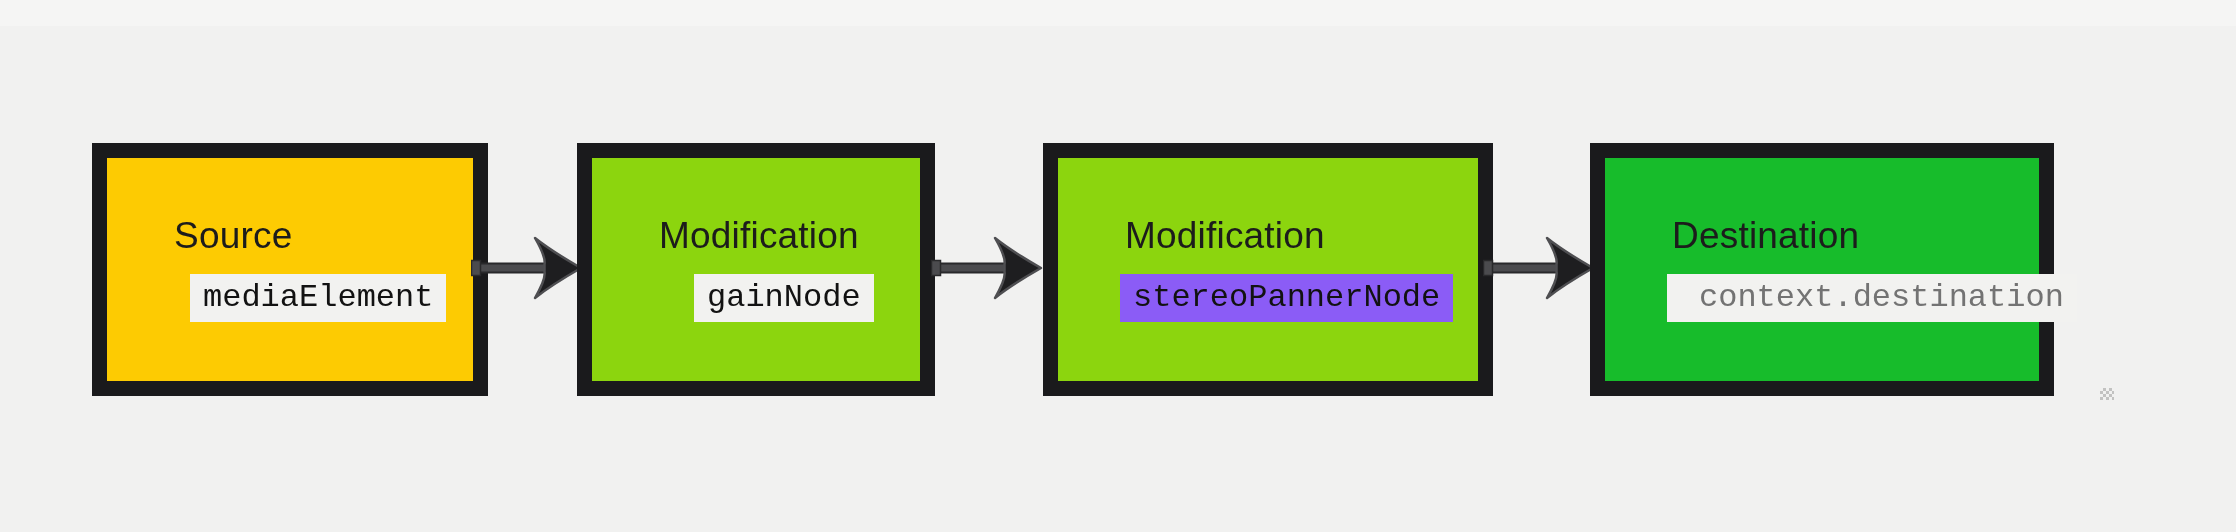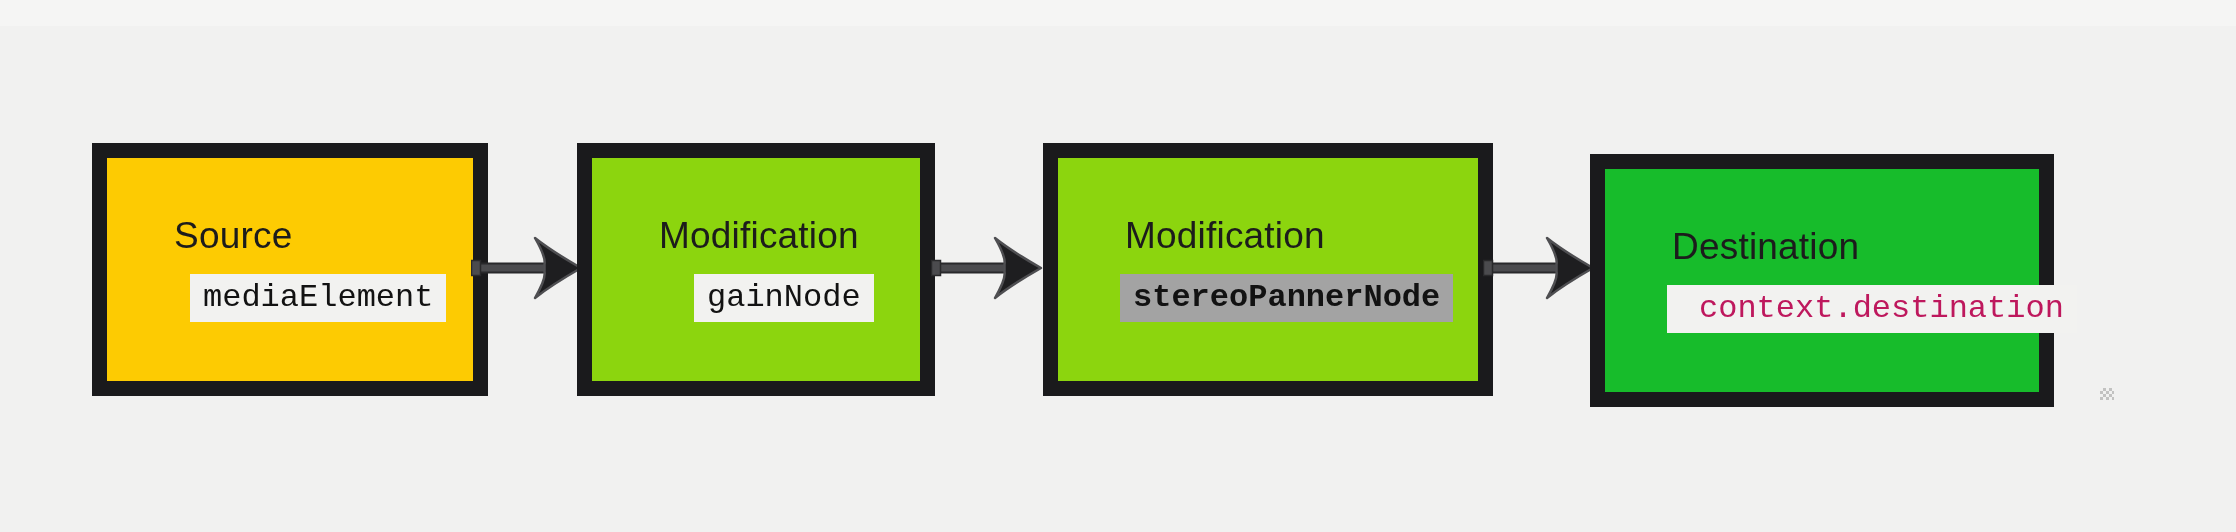--- a/index.html
+++ b/index.html
@@ -46,21 +46,21 @@
     font-family: "Liberation Mono", "DejaVu Sans Mono", monospace;
     font-size: 32px;
     line-height: 40px;
     padding: 4px 13px;
     white-space: nowrap;
   }
 
   .n1 { left:   92px; width: 396px; }
   .n2 { left:  577px; width: 358px; }
   .n3 { left: 1043px; width: 450px; }
-  .n4 { left: 1590px; width: 464px; margin-top: 11px; }
+  .n4 { left: 1590px; width: 464px; }
 
   
   .arrow {
     position: absolute;
     top: 236px;
     width: 112px;
     height: 64px;
   }
   .a1 { left:  471px; }
   .a2 { left:  931px; }
@@ -110,32 +110,32 @@
 
   <svg class="arrow a2" viewBox="0 0 112 64" aria-hidden="true">
     <rect x="1.5" y="27.5" width="83" height="9" stroke-width="2" fill="#4B4B4E" stroke="#29292B"></rect>
     <rect x="0.5" y="24.5" width="9" height="15" stroke-width="1.5" fill="#4B4B4E" stroke="#29292B"></rect>
     <path stroke-width="2.5" stroke-linejoin="round" d="M110,32 C96,24 79,14 64,2 C71.5,15 74.5,24 73.5,28.5 L73.5,35.5 C74.5,40 71.5,49 64,62 C79,50 96,40 110,32 Z" fill="#1E1E20" stroke="#4E4E51"></path>
   </svg>
 
   <div class="node n3" style="border-color: rgb(26, 26, 28);">
     <div class="node-inner" style="background: rgb(140, 213, 14);">
       <div class="node-label" style="color: rgb(28, 28, 28);">Modification</div>
-      <div class="node-code" style="background: #a3a3a3; color: rgb(18, 18, 18); font-weight: bold;">stereoPannerNode</div>
+      <div class="node-code" style="background: #8b5cf6; color: rgb(18, 18, 18);">stereoPannerNode</div>
     </div>
   </div>
 
   <svg class="arrow a3" viewBox="0 0 112 64" aria-hidden="true">
     <rect x="1.5" y="27.5" width="83" height="9" stroke-width="2" fill="#4B4B4E" stroke="#29292B"></rect>
     <rect x="0.5" y="24.5" width="9" height="15" stroke-width="1.5" fill="#4B4B4E" stroke="#29292B"></rect>
     <path stroke-width="2.5" stroke-linejoin="round" d="M110,32 C96,24 79,14 64,2 C71.5,15 74.5,24 73.5,28.5 L73.5,35.5 C74.5,40 71.5,49 64,62 C79,50 96,40 110,32 Z" fill="#1E1E20" stroke="#4E4E51"></path>
   </svg>
 
   <div class="node n4" style="border-color: rgb(26, 26, 28);">
     <div class="node-inner" style="background: rgb(23, 188, 43);">
       <div class="node-label" style="color: rgb(28, 28, 28);">Destination</div>
-      <div class="node-code" style="background: rgb(242, 242, 240); color: #be185d; padding-left: 32px;">context.destination</div>
+      <div class="node-code" style="background: rgb(242, 242, 240); color: #737373; padding-left: 32px;">context.destination</div>
     </div>
   </div>
 
   <div class="resize-handle"></div>
 
 </div>
 
 </body></html>

